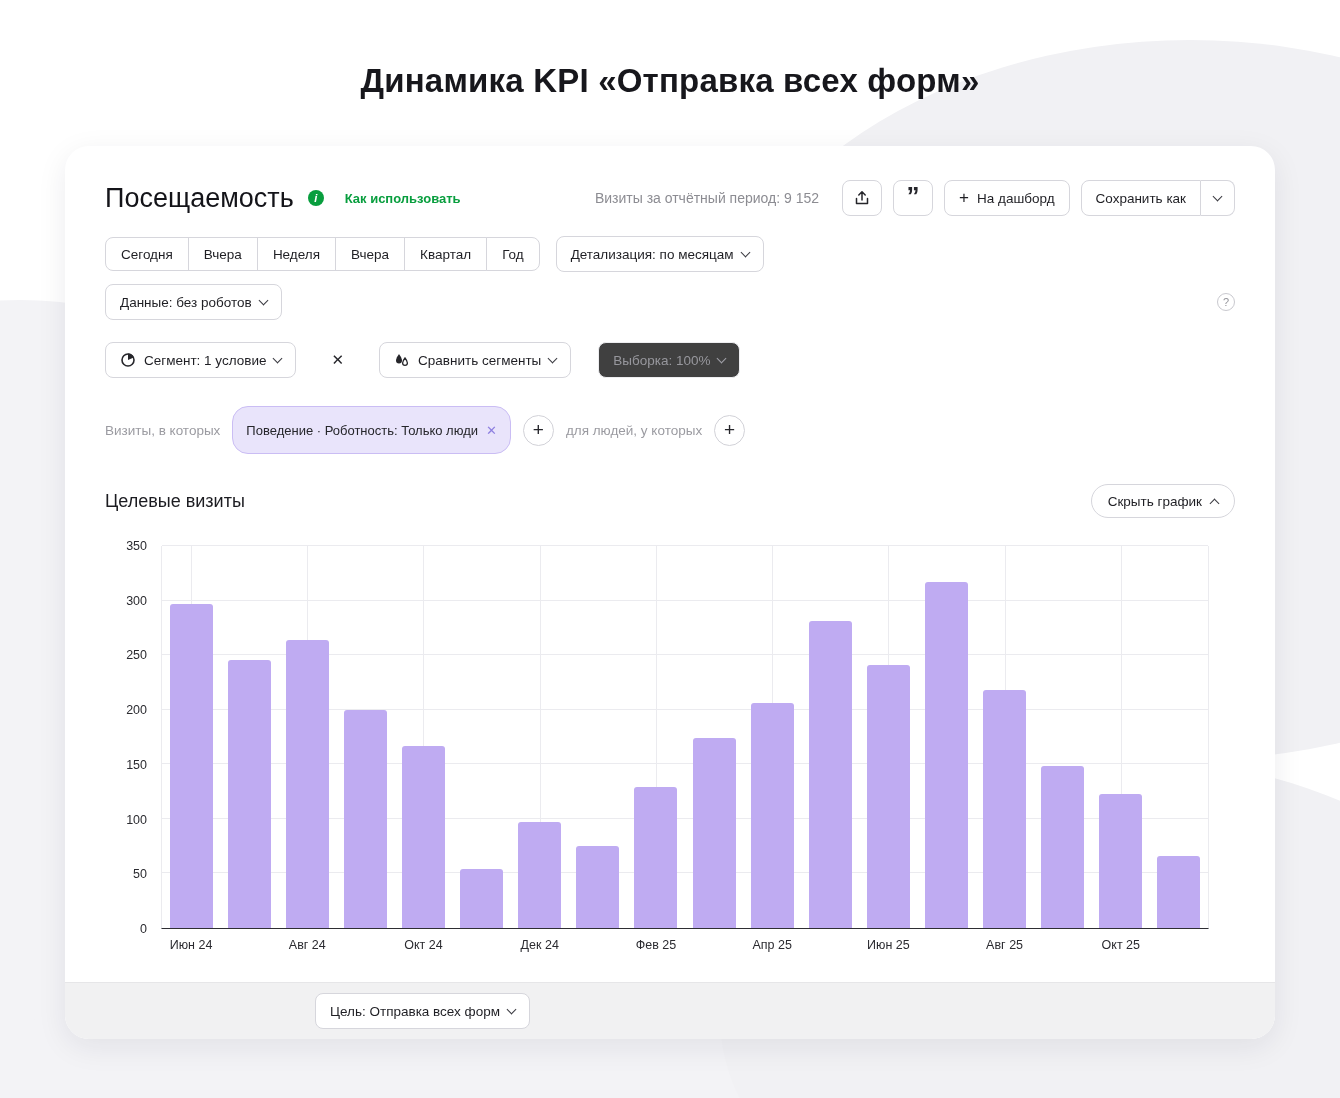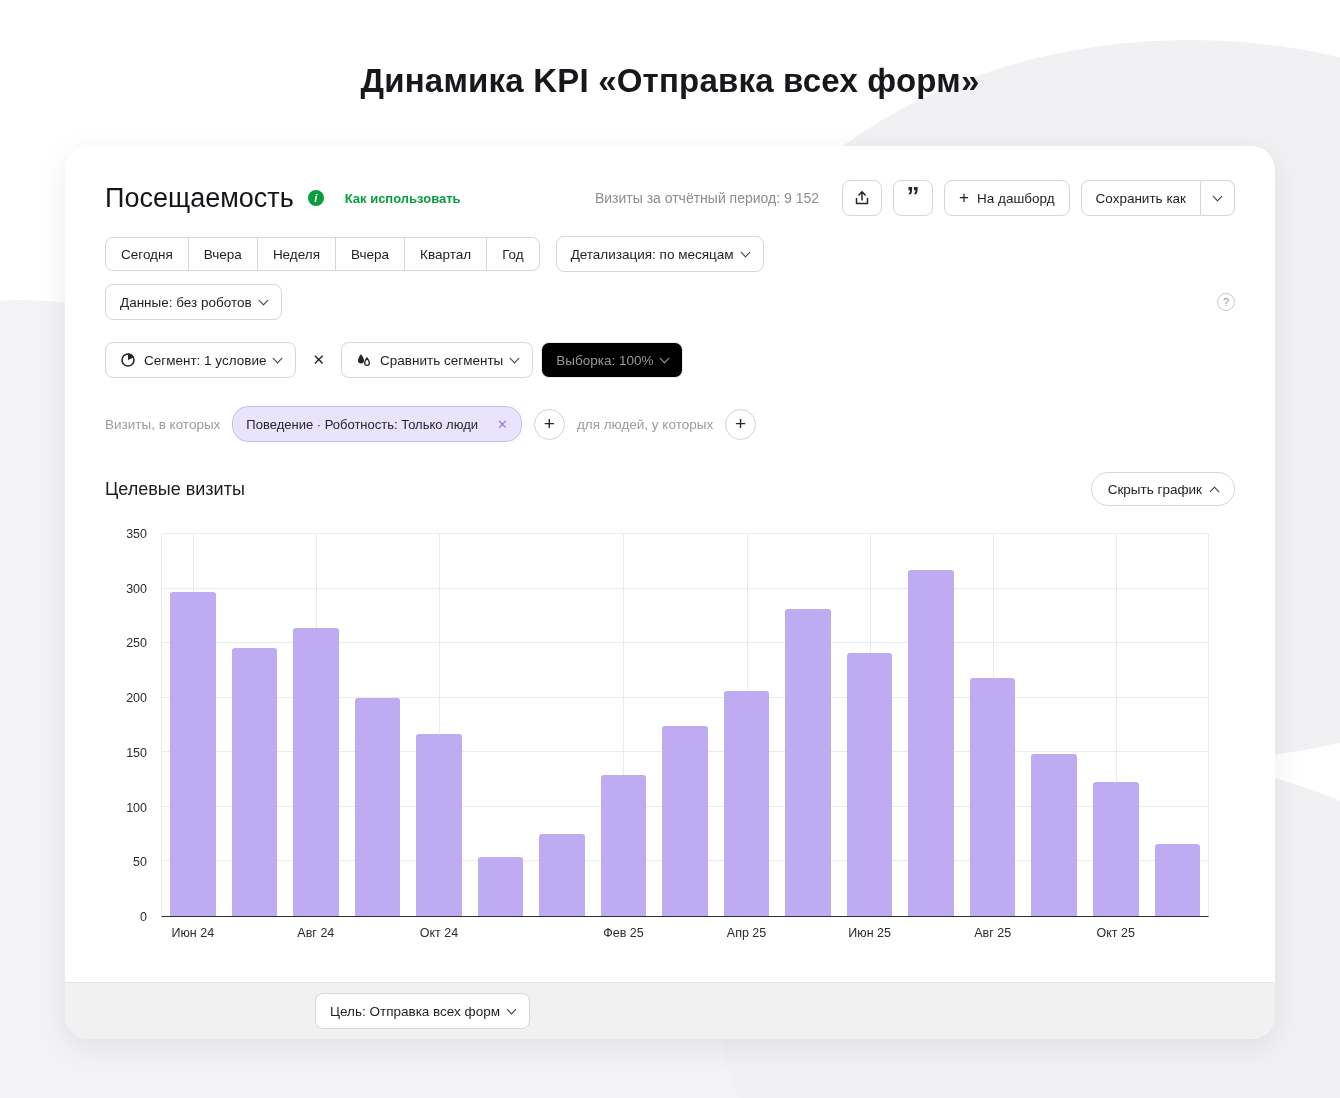--- a/index.html
+++ b/index.html
@@ -83,29 +83,29 @@
   .seg .tab:first-child { border-radius:8px 0 0 8px; margin-left:0; }
   .seg .tab:last-child { border-radius:0 8px 8px 0; }
 
   .row.data-row { margin-top:12px; gap:12px;justify-content:space-between; }
   .help-circle {
     width:18px; height:18px; border-radius:50%;
     border:1.5px solid #c9c9cf; color:#94949a;
     font-size:11px; display:flex; align-items:center; justify-content:center; cursor:pointer;
   }
 
-  .row.segment-row { margin-top:22px; gap:8px; }
+  .row.segment-row { margin-top:22px; gap:27px; }
   .xbtn { border:none; background:none; font-size:15px; color:#26262b; cursor:pointer; padding:4px 8px; }
-  .btn.disabled { background:#000000; border-color:#ededf0; color:#97979d; cursor:default;justify-content:flex-end; }
+  .btn.disabled { background:#404040; border-color:#ededf0; color:#97979d; cursor:default;justify-content:flex-end; }
 
   .row.filter-row { margin-top:28px; gap:12px; }
   .muted-label { font-size:13.5px; color:#9b9ba1; }
   .chip {
-    display:inline-flex; align-items:center; gap:19px;
-    height:36px; padding:0 13px;
+    display:inline-flex; align-items:center; gap:8px;
+    height:48px; padding:0 13px;
     background:#e9e4fb; border:1px solid #cabdf4; border-radius:16px;
     font-size:13px; color:#26262b; cursor:pointer;
   }
   .chip .chip-x { color:#8d7fe0; font-size:13px; cursor:pointer; }
   .plus-circle {
     width:31px; height:31px; border-radius:50%;
     border:1px solid #d2d2d8; background:#fff;
     font-size:19px; font-weight:300; color:#26262b;
     display:flex; align-items:center; justify-content:center; cursor:pointer;
   }
@@ -299,20 +299,25 @@
           </div>
           <div class="slot">
             <div class="vline"></div>
             <span class="xtick">Окт 24</span>
             <div class="bar" title="Окт 24: 167" style="height: 47.7143%; background: rgb(191, 171, 242);"></div>
           </div>
           <div class="slot">
             <div class="bar" title="Ноя 24: 54" style="height: 15.4286%; background: rgb(191, 171, 242);"></div>
           </div>
           <div class="slot">
+            <div class="vline"></div>
+            <span class="xtick">Дек 24</span>
+            <div class="bar" title="Дек 24: 97" style="height: 27.7143%; background: rgb(191, 171, 242);"></div>
+          </div>
+          <div class="slot">
             <div class="bar" title="Янв 25: 75" style="height: 21.4286%; background: rgb(191, 171, 242);"></div>
           </div>
           <div class="slot">
             <div class="vline"></div>
             <span class="xtick">Фев 25</span>
             <div class="bar" title="Фев 25: 129" style="height: 36.8571%; background: rgb(191, 171, 242);"></div>
           </div>
           <div class="slot">
             <div class="bar" title="Мар 25: 174" style="height: 49.7143%; background: rgb(191, 171, 242);"></div>
           </div>

